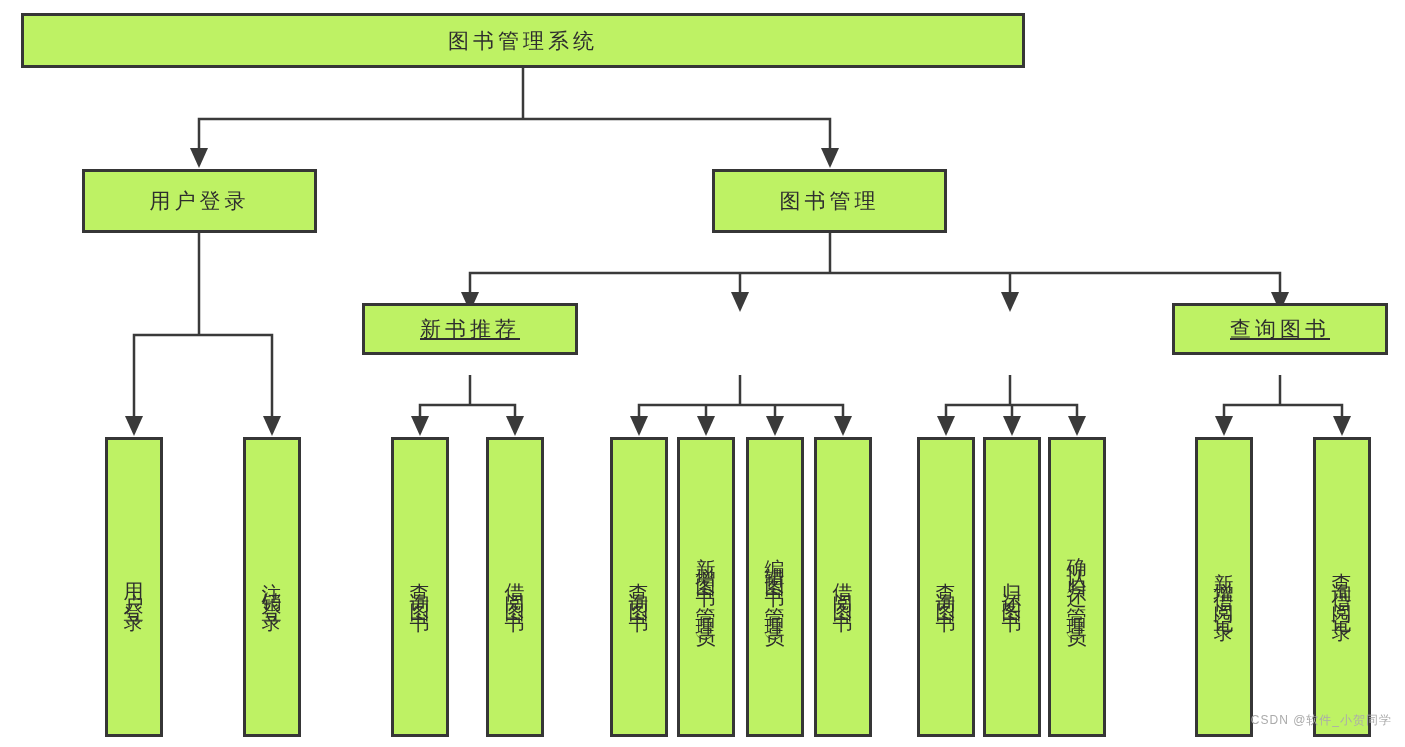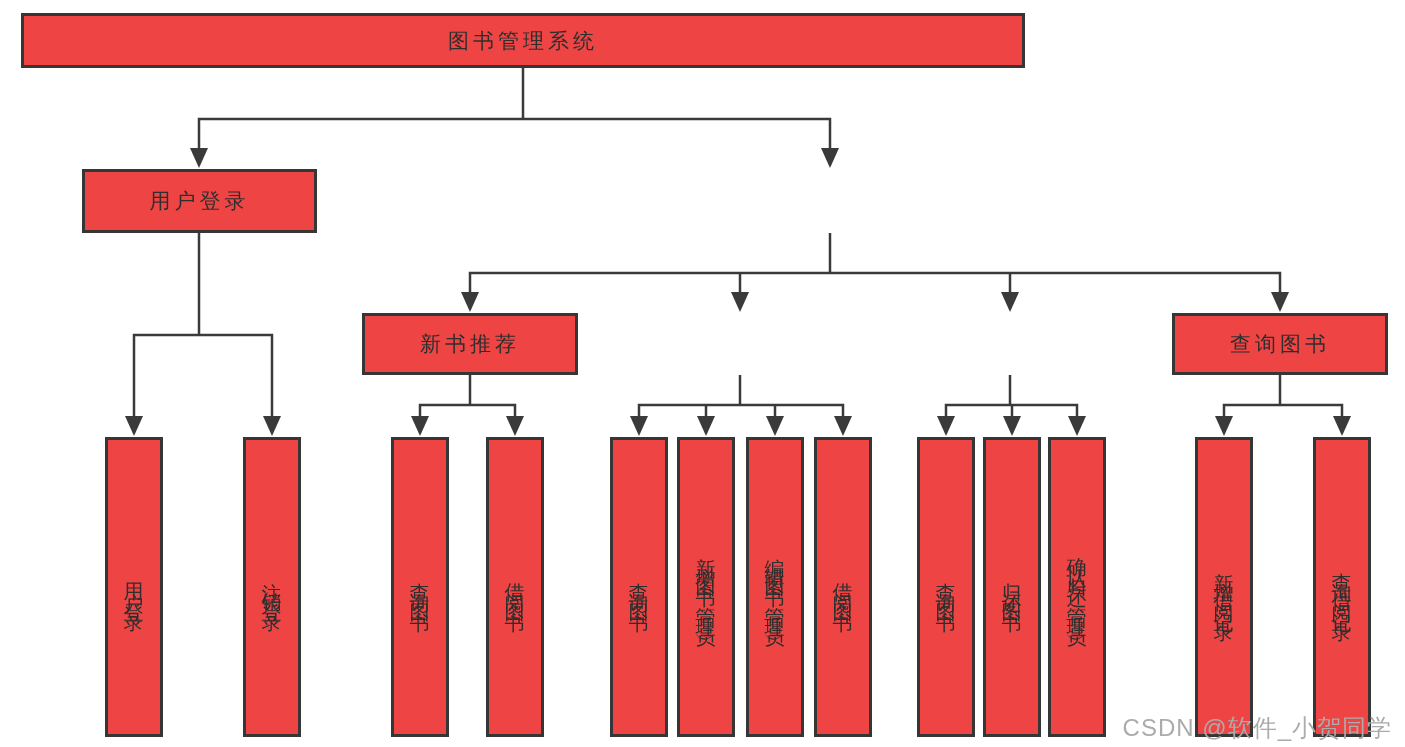--- a/index.html
+++ b/index.html
@@ -19,49 +19,49 @@
     color:var(--text);
   }
   #connectors{
     position:absolute;left:0;top:0;
     color:var(--line);
   }
   .node{
     position:absolute;
     box-sizing:border-box;
     border:3px solid var(--box-border);
-    background:#ef4444;
+    background:#bef264;
     display:flex;
     align-items:center;
     justify-content:center;
   }
   .node .lbl{
     font-size:21px;
     letter-spacing:4px;
     white-space:nowrap;
     color:var(--text);
   }
   .root-node{left:21px;top:13px;width:1004px;height:55px;}
   .l2-node{top:169px;width:235px;height:64px;}
-  .l3-node{top:313px;width:216px;height:62px;}
+  .l3-node{top:303px;width:216px;height:52px;text-decoration:underline;}
   .leaf{
     top:437px;width:58px;height:300px;
   }
   .leaf .vlbl{
     writing-mode:vertical-rl;
     text-orientation:mixed;
     font-size:20px;
     line-height:1;
     letter-spacing:10px;
     color:var(--text);
   }
   #watermark{
     position:absolute;
     right:13px;top:712px;
-    font-size:24px;
+    font-size:12px;
     letter-spacing:1px;
     color:var(--watermark);
     white-space:nowrap;
     z-index:5;
   }
 </style>
 </head>
 <body>
 
 <div id="canvas">
@@ -117,20 +117,23 @@
     </g>
   </svg>
 
   <div class="node root-node">
     <span class="lbl">图书管理系统</span>
   </div>
 
   <div class="node l2-node" style="left:82px;">
     <span class="lbl">用户登录</span>
   </div>
+  <div class="node l2-node" style="left:712px;">
+    <span class="lbl">图书管理</span>
+  </div>
 
   <div class="node l3-node" style="left:362px;">
     <span class="lbl">新书推荐</span>
   </div>
   <div class="node l3-node" style="left:1172px;">
     <span class="lbl">查询图书</span>
   </div>
 
   <div class="node leaf" style="left:105px;">
     <span class="vlbl">用户登录</span>

